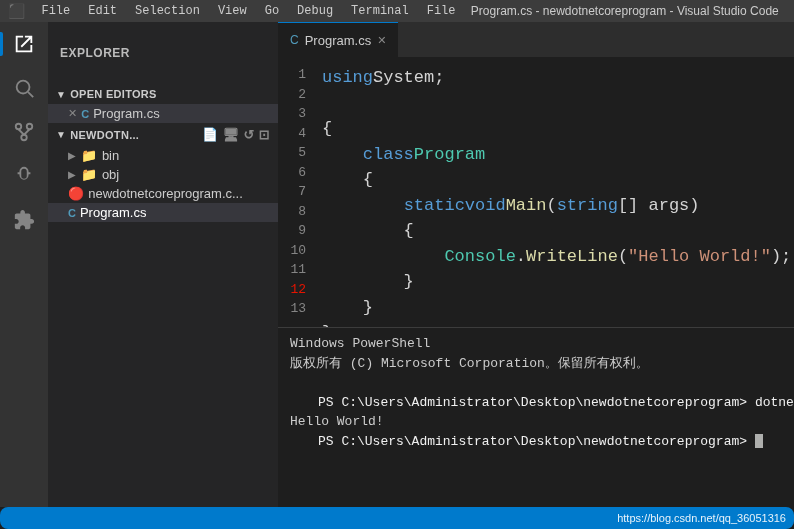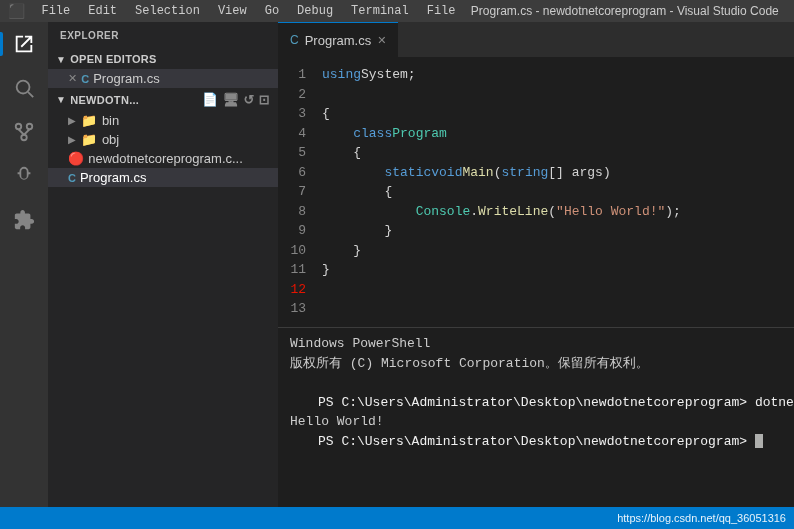--- a/index.html
+++ b/index.html
@@ -96,22 +96,22 @@
     
     #sidebar {
       width: 230px;
       background: #252526;
       display: flex;
       flex-direction: column;
       flex-shrink: 0;
       overflow: hidden;
     }
     #sidebar-header {
-      padding: 8px 12px;
-      font-size: 10px;
+      padding: 24px 12px;
+      font-size: 12px;
       font-weight: bold;
       color: #bbb;
       letter-spacing: 0.5px;
       font-family: 'Segoe UI', sans-serif;
     }
     .sidebar-section-header {
       padding: 4px 8px;
       font-size: 11px;
       font-weight: bold;
       color: #ccc;
@@ -213,21 +213,21 @@
       color: #858585;
       font-size: 13px;
       line-height: 1.5;
       padding-right: 12px;
       flex-shrink: 0;
       user-select: none;
     }
     #code-content {
       flex: 1;
       padding: 8px 0 8px 4px;
-      font-size: 13px;
+      font-size: 17px;
       line-height: 1.5;
       color: #d4d4d4;
       overflow: auto;
       position: relative;
     }
     .code-line {
       display: flex;
       align-items: center;
       min-height: 19.5px;
       position: relative;
@@ -302,20 +302,21 @@
     #status-bar {
       height: 22px;
       background: #007acc;
       display: flex;
       align-items: center;
       padding: 0 8px;
       font-family: 'Segoe UI', sans-serif;
       font-size: 11px;
       color: #fff;
       flex-shrink: 0;
+      border-radius: 8px;
     }
     .status-right {
       margin-left: auto;
     }
     .status-link {
       color: #fff;
       text-decoration: none;
       opacity: 0.9;
     }
   </style>

